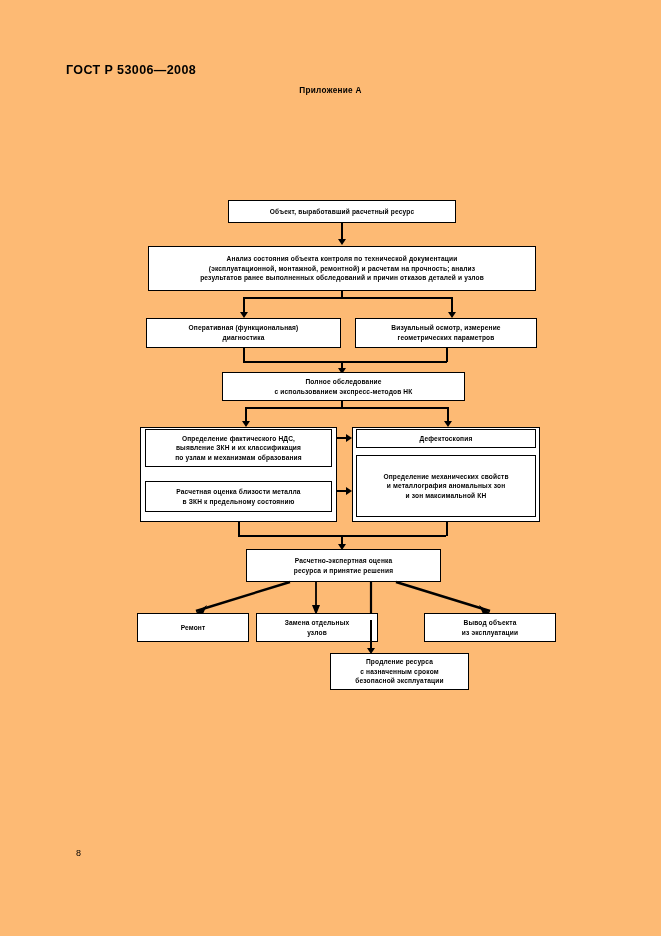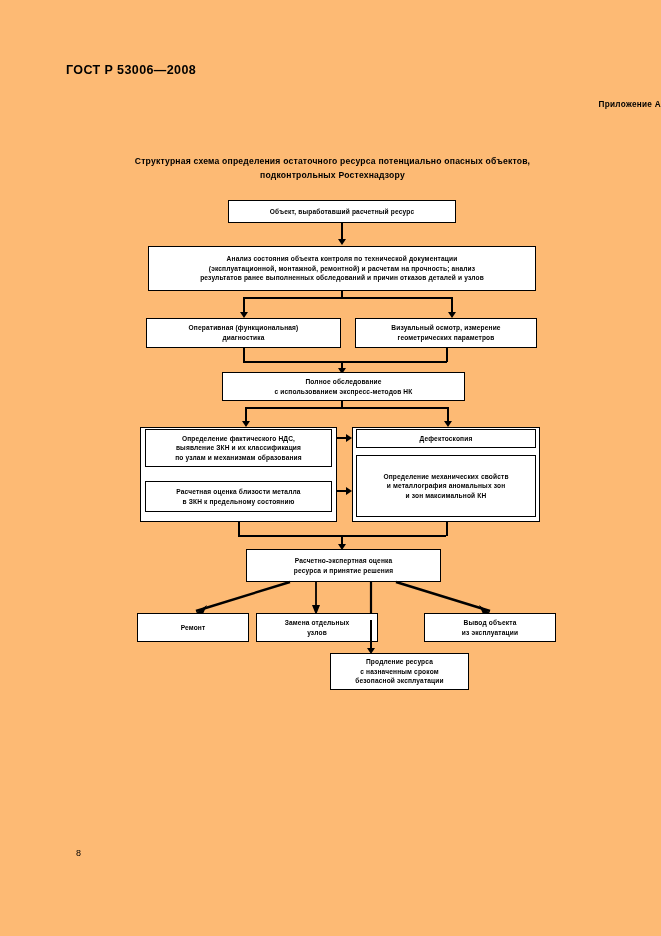--- a/index.html
+++ b/index.html
@@ -27,23 +27,23 @@
     position: absolute;
     left: 66px;
     top: 63px;
     font-size: 12.5px;
     font-weight: bold;
     letter-spacing: 0.4px;
   }
   .appendix {
     position: absolute;
     left: 0;
-    top: 99px;
-    width: 661px;
-    text-align: right;
+    top: 85px;
+    width: 661px;
+    text-align: center;
     font-size: 8.2px;
     font-weight: bold;
     line-height: 12px;
     letter-spacing: 0.3px;
   }
   .diagram-title {
     position: absolute;
     left: 60px;
     top: 154px;
     width: 545px;
@@ -125,24 +125,20 @@
 <body>
 
 <div class="page">
 
   <div class="std-header">ГОСТ Р 53006—2008</div>
 
   <div class="appendix">
     <div>Приложение А</div>
   </div>
 
-  <div class="diagram-title">
-    <div>Структурная схема определения остаточного ресурса потенциально опасных объектов,</div>
-    <div>подконтрольных Ростехнадзору</div>
-  </div>
 
   <div class="chart">
 
     <div class="box" style="left:228px; top:200px; width:228px; height:23px;">
       <span>Объект, выработавший расчетный ресурс</span>
     </div>
 
     <div class="vline" style="left:341px; top:223px; height:19px;"></div>
     <div class="arrow-down" style="left:338px; top:239px;"></div>
 

